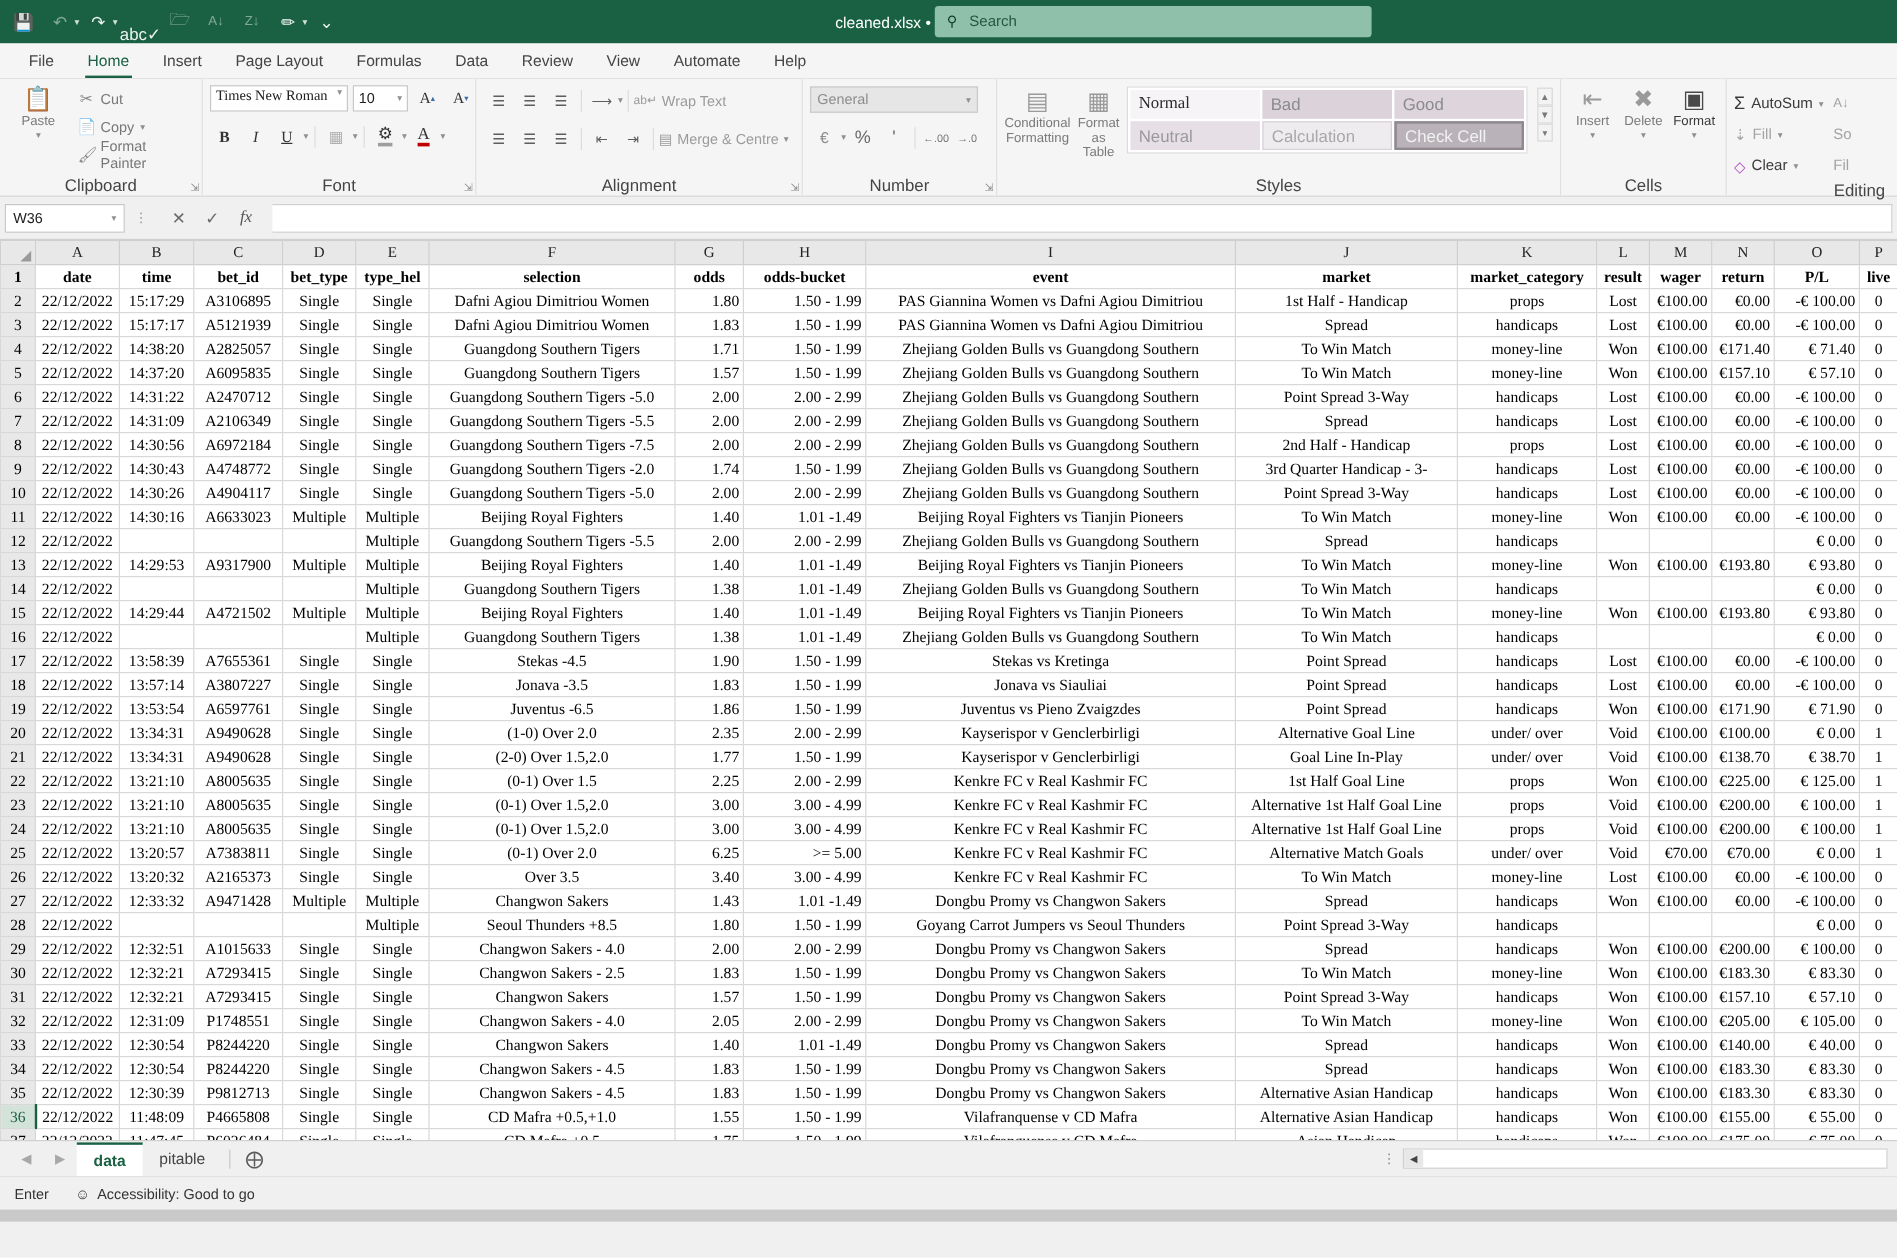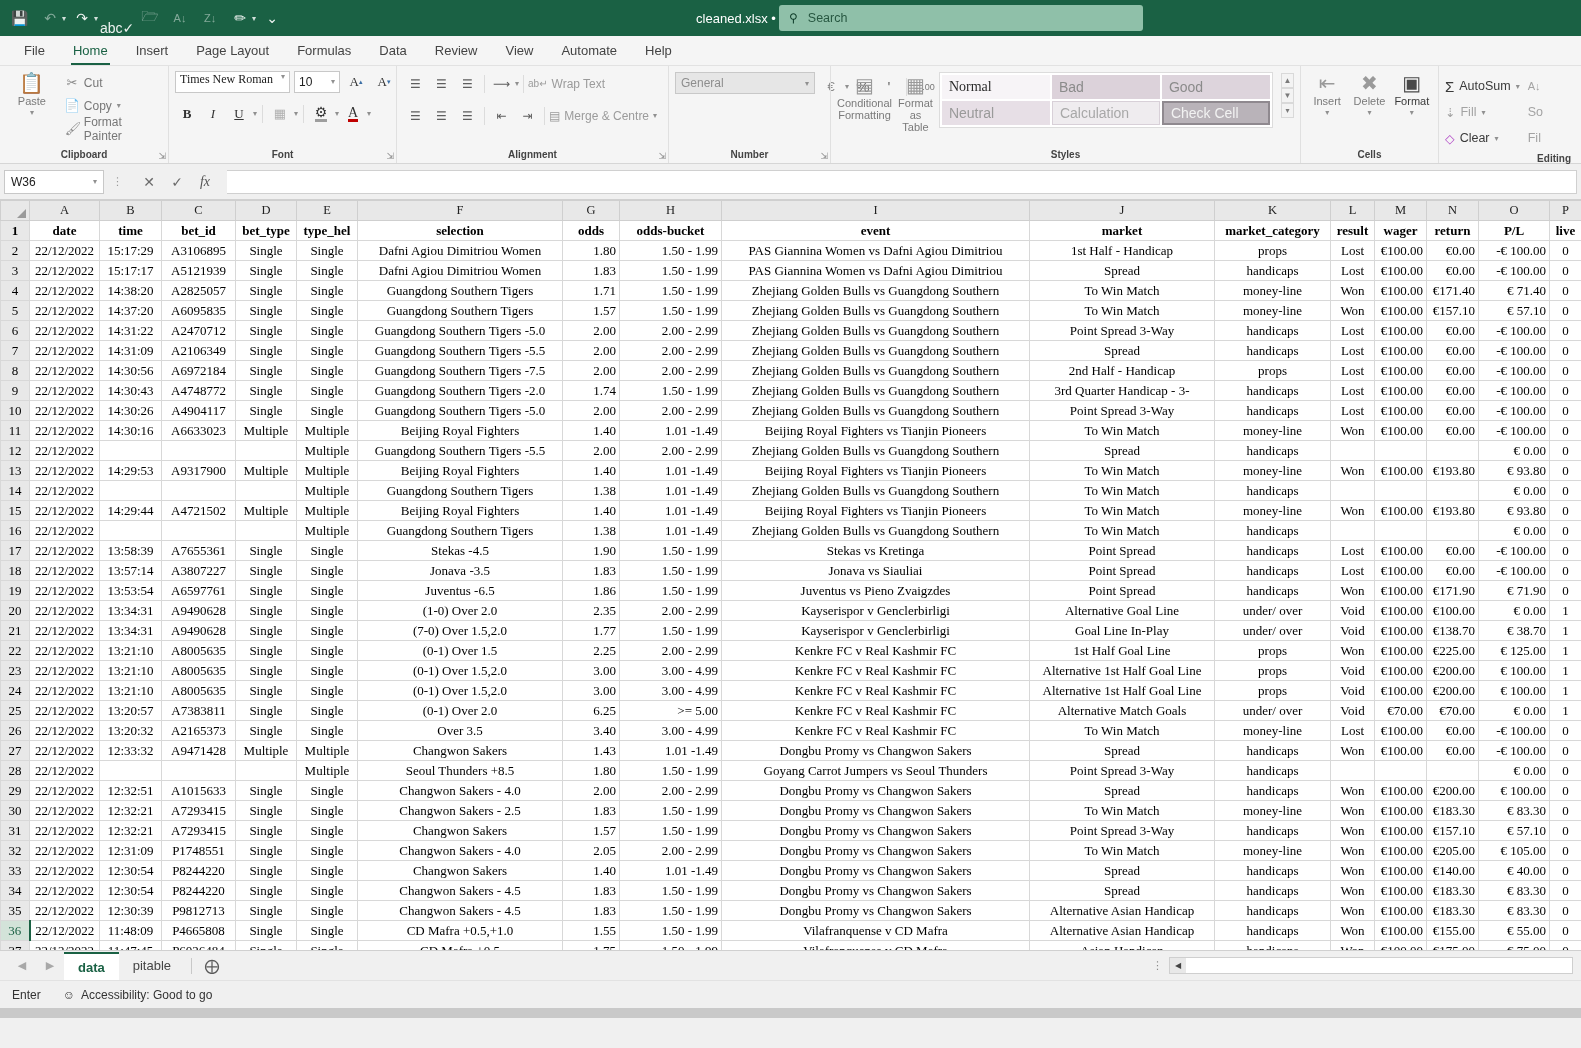--- a/index.html
+++ b/index.html
@@ -58,23 +58,22 @@
 
   
   .ribbon {
     height:98px; background:#f5f5f5; display:flex; position:relative;
     border-bottom:1px solid #d6d6d6;
   }
   .rgroup { display:flex; flex-direction:column; position:relative; padding:4px 6px 0 6px; }
   .rgroup + .rgroup { border-left:1px solid #e0e0e0; }
   .rgroup-body { display:flex; flex:1; align-items:flex-start; gap:4px; }
   .rgroup-label {
-    text-align:center; font-size:10px; color:#444; height:17px; line-height:17px;
+    text-align:center; font-size:14px; color:#444; height:17px; line-height:17px;
     position:relative;
-    font-weight:bold;
   }
   .dlg {
     position:absolute; right:2px; bottom:2px; font-size:9px; color:#888;
   }
   .icoBig {
     display:flex; flex-direction:column; align-items:center; justify-content:flex-start;
     width:54px; gap:1px; font-size:11px; color:#7a7a7a; padding-top:2px;
   }
   .icoBig .glyph { font-size:20px; line-height:22px; color:#9a9a9a; }
   .icoBig .lbl { font-size:11px; text-align:center; line-height:12px; }
@@ -377,21 +376,21 @@
           <span>Merge &amp; Centre</span>
           <span class="caret">▾</span>
         </div>
       </div>
     </div>
     <div class="rgroup-label">Alignment</div>
     <span class="dlg">⇲</span>
   </div>
 
   <div class="rgroup" style="width:162px;">
-    <div class="rgroup-body" style="flex-direction:row;">
+    <div class="rgroup-body" style="flex-direction:column;">
       <div style="padding-top:2px;">
         <div class="numfmt">
           <span>General</span>
           <span class="caret">▾</span>
         </div>
       </div>
       <div class="numrow2">
         <div class="fbtn" style="color:#8d8d8d;">€</div>
         <span class="caret">▾</span>
         <div class="fbtn" style="color:#6a6a6a;font-size:15px;">%</div>
@@ -927,21 +926,21 @@
           <td class="c-rgt">€ 0.00</td>
           <td class="c-ctr">1</td>
         </tr>
         <tr>
           <td class="rowhead">21</td>
           <td class="c-ctr">22/12/2022</td>
           <td class="c-ctr">13:34:31</td>
           <td class="c-ctr">A9490628</td>
           <td class="c-ctr">Single</td>
           <td class="c-ctr">Single</td>
-          <td class="c-ctr">(7-0) Over 1.5,2.0</td>
+          <td class="c-ctr">(2-0) Over 1.5,2.0</td>
           <td class="c-rgt">1.77</td>
           <td class="c-rgt">1.50 - 1.99</td>
           <td class="c-ctr">Kayserispor v Genclerbirligi</td>
           <td class="c-ctr">Goal Line In-Play</td>
           <td class="c-ctr">under/ over</td>
           <td class="c-ctr">Void</td>
           <td class="c-rgt">€100.00</td>
           <td class="c-rgt">€138.70</td>
           <td class="c-rgt">€ 38.70</td>
           <td class="c-ctr">1</td>

